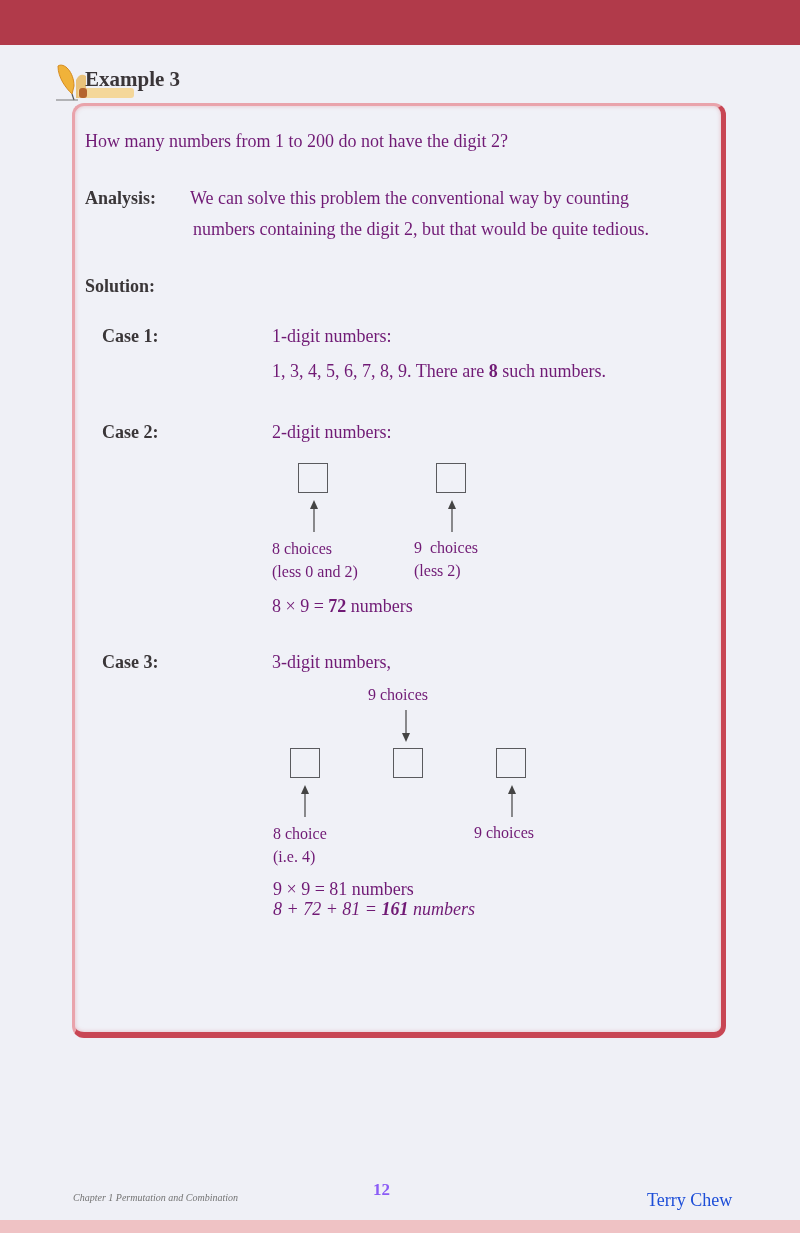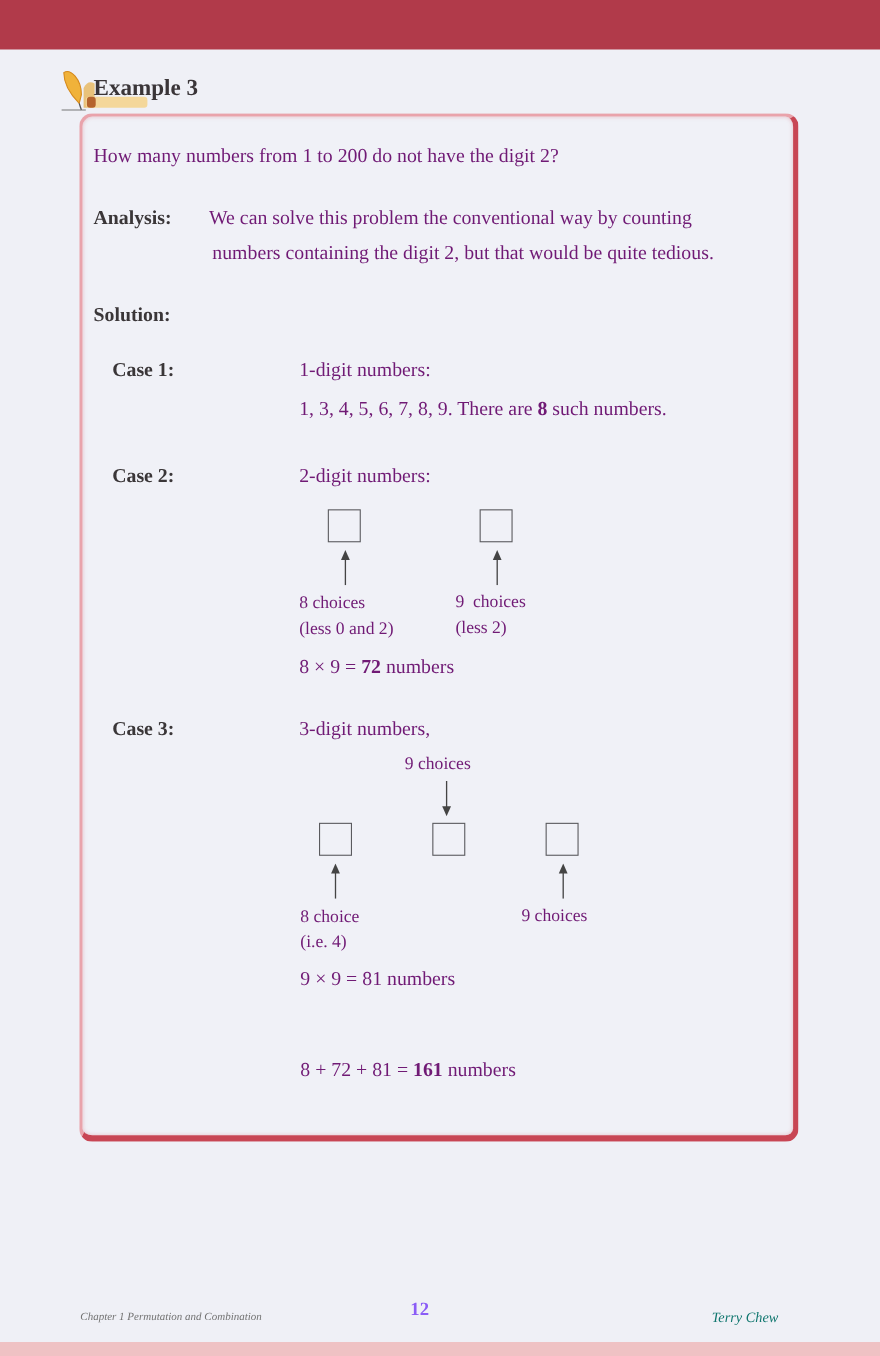--- a/index.html
+++ b/index.html
@@ -30,21 +30,21 @@
     .t { position: absolute; font-size: 18px; white-space: nowrap; color: #701a75; }
     .lab { font-weight: bold; color: #3a3638; }
     .small { font-size: 16px; }
     b { font-weight: bold; }
 
     .sq { position: absolute; width: 30px; height: 30px; border: 1.5px solid #5a5a5e; box-sizing: border-box; background: transparent; }
     .arrow { position: absolute; width: 12px; height: 32px; }
 
     .footer-left { position: absolute; left: 73px; top: 1192px; font-size: 10px; font-style: italic; color: #737373; white-space: nowrap; }
     .footer-page { position: absolute; left: 373px; top: 1180px; font-size: 17px; font-weight: bold; color: #8b5cf6; }
-    .footer-right { position: absolute; left: 647px; top: 1190px; font-size: 13px; font-style: italic; color: #0f766e; white-space: nowrap; }
+    .footer-right { position: absolute; left: 647px; top: 1190px; font-size: 18px; color: #1d4ed8; white-space: nowrap; }
   </style>
 </head>
 <body>
 
 <div class="top-band"></div>
 
 <div class="example-header">
   <svg class="quill-icon" viewBox="0 0 90 44">
     <path d="M6 8 C12 4 22 14 22 28 L20 36 C14 30 6 20 6 8 Z" fill="#f0b23a" stroke="#d58a1e" stroke-width="1"></path>
     <line x1="20" y1="36" x2="22" y2="42" stroke="#555" stroke-width="1.2"></line>
@@ -109,18 +109,18 @@
 <svg class="arrow" style="left:506px; top:785px;" viewBox="0 0 12 32">
     <line x1="6" y1="4" x2="6" y2="32" stroke="#444" stroke-width="1.2"></line>
     <path d="M2 9 L6 0 L10 9 Z" fill="#444"></path>
   </svg>
 
 <div class="t small" style="left:273px; top:825px;">8 choice</div>
 <div class="t small" style="left:273px; top:848px;">(i.e. 4)</div>
 <div class="t small" style="left:474px; top:824px;">9 choices</div>
 
 <div class="t" style="left:273px; top:879px;">9 × 9 = 81 numbers</div>
-<div class="t" style="left:273px; top:962px;"><span>8 + 72 + 81 = </span><b>161</b><span> numbers</span></div>
+<div class="t" style="left:273px; top:899px;font-style:italic;"><span>8 + 72 + 81 = </span><b>161</b><span> numbers</span></div>
 
 <div class="footer-left">Chapter 1 Permutation and Combination</div>
 <div class="footer-page">12</div>
 <div class="footer-right">Terry Chew</div>
 <div class="bottom-band"></div>
 
 </body></html>

